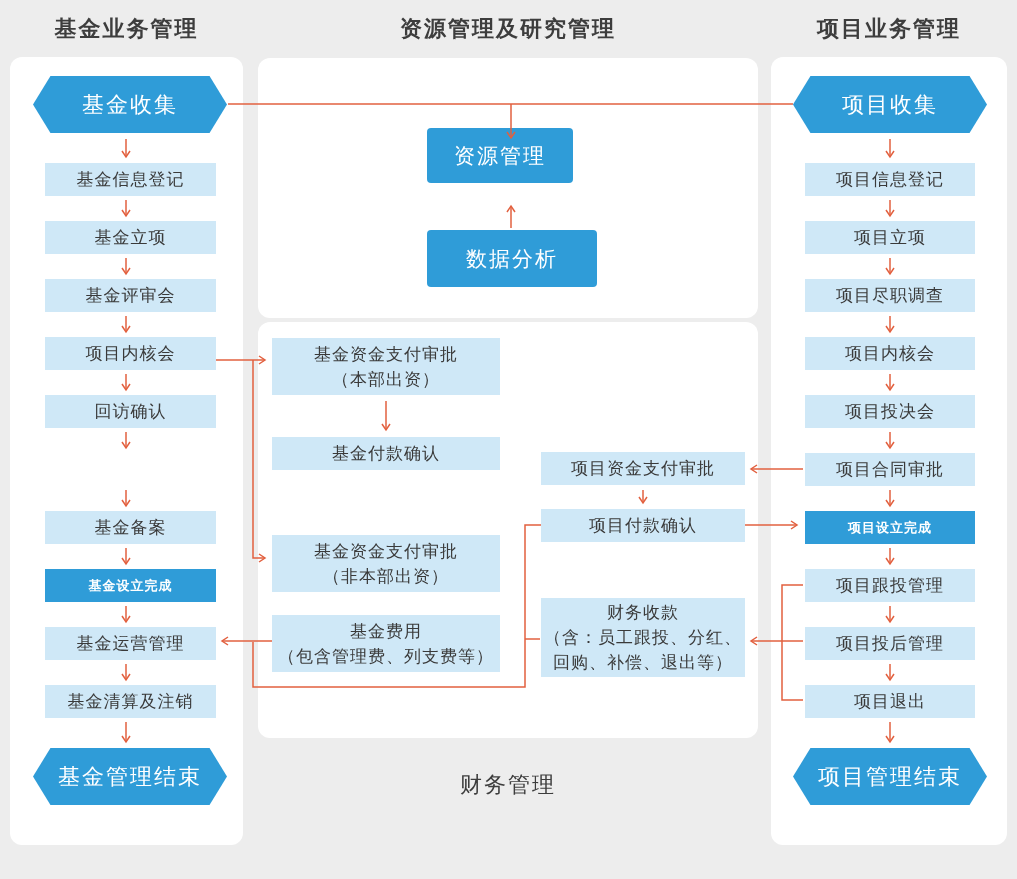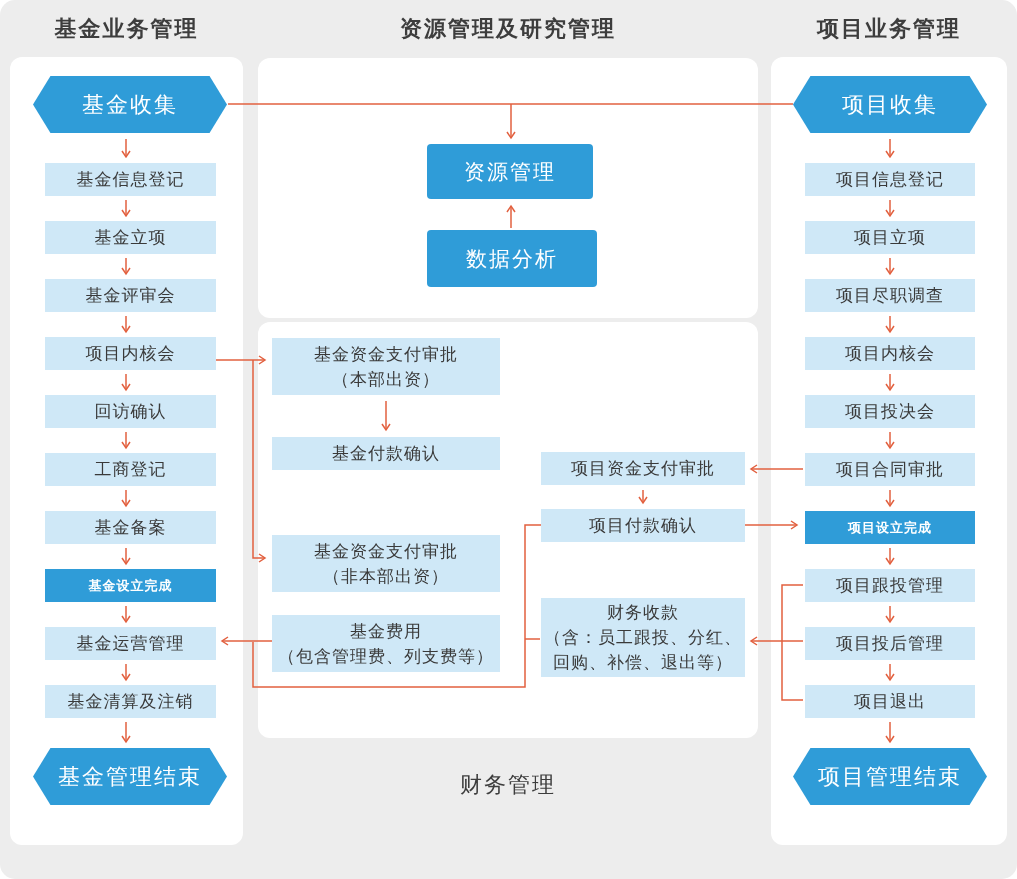--- a/index.html
+++ b/index.html
@@ -1,21 +1,21 @@
 <!DOCTYPE html>
 <html style="--bg: #ededed; --panel: #ffffff; --blue: #2f9cd8; --light: #cfe8f7; --arrow: #e2603f; --dark: #3a3a3a; --white: #ffffff;"><head>
 <meta charset="utf-8">
 <style>
   :root{
     --bg:#ededed; --panel:#ffffff; --blue:#2f9cd8; --light:#cfe8f7;
     --arrow:#e2603f; --dark:#3a3a3a; --white:#ffffff;
   }
   html,body{margin:0;padding:0;}
   body{font-family:"Liberation Sans","DejaVu Sans",sans-serif;background:#fff;}
-  #stage{position:relative;width:1017px;height:879px;background:var(--bg);overflow:hidden;border-radius:15px;}
+  #stage{position:relative;width:1017px;height:879px;background:var(--bg);overflow:hidden;}
   .panel{position:absolute;background:var(--panel);border-radius:12px;}
   .col-header{position:absolute;top:12px;height:34px;text-align:center;
     font-size:22px;font-weight:600;color:#3d3d3d;letter-spacing:2px;line-height:34px;}
   .bottom-header{position:absolute;text-align:center;font-size:22px;font-weight:400;
     color:#3d3d3d;letter-spacing:2px;}
   .node{position:absolute;display:flex;flex-direction:column;align-items:center;
     justify-content:center;text-align:center;box-sizing:border-box;}
   .light{background:var(--light);color:var(--dark);font-size:17px;font-weight:500;letter-spacing:1px;}
   .solid{background:var(--blue);color:var(--white);font-size:13px;font-weight:700;letter-spacing:1px;}
   .bigsolid{background:var(--blue);color:var(--white);font-size:21px;font-weight:500;letter-spacing:2px;border-radius:4px;}
@@ -40,41 +40,40 @@
   <div class="panel" style="left:258px;top:58px;width:500px;height:260px"></div>
   <div class="panel" style="left:258px;top:322px;width:500px;height:416px"></div>
   <div class="panel" style="left:771px;top:57px;width:236px;height:788px"></div>
 
   <div class="node hex" style="left:33px;top:76px;width:194px;height:57px">基金收集</div>
   <div class="node light" style="left:45px;top:163px;width:171px;height:33px">基金信息登记</div>
   <div class="node light" style="left:45px;top:221px;width:171px;height:33px">基金立项</div>
   <div class="node light" style="left:45px;top:279px;width:171px;height:33px">基金评审会</div>
   <div class="node light" style="left:45px;top:337px;width:171px;height:33px">项目内核会</div>
   <div class="node light" style="left:45px;top:395px;width:171px;height:33px">回访确认</div>
-  <div class="node light" style="left:45px;top:453px;width:171px;height:33px">工商登记</div>
   <div class="node light" style="left:45px;top:511px;width:171px;height:33px">基金备案</div>
   <div class="node solid" style="left:45px;top:569px;width:171px;height:33px">基金设立完成</div>
   <div class="node light" style="left:45px;top:627px;width:171px;height:33px">基金运营管理</div>
   <div class="node light" style="left:45px;top:685px;width:171px;height:33px">基金清算及注销</div>
   <div class="node hex" style="left:33px;top:748px;width:194px;height:57px">基金管理结束</div>
 
   <div class="node hex" style="left:793px;top:76px;width:194px;height:57px">项目收集</div>
   <div class="node light" style="left:805px;top:163px;width:170px;height:33px">项目信息登记</div>
   <div class="node light" style="left:805px;top:221px;width:170px;height:33px">项目立项</div>
   <div class="node light" style="left:805px;top:279px;width:170px;height:33px">项目尽职调查</div>
   <div class="node light" style="left:805px;top:337px;width:170px;height:33px">项目内核会</div>
   <div class="node light" style="left:805px;top:395px;width:170px;height:33px">项目投决会</div>
   <div class="node light" style="left:805px;top:453px;width:170px;height:33px">项目合同审批</div>
   <div class="node solid" style="left:805px;top:511px;width:170px;height:33px">项目设立完成</div>
   <div class="node light" style="left:805px;top:569px;width:170px;height:33px">项目跟投管理</div>
   <div class="node light" style="left:805px;top:627px;width:170px;height:33px">项目投后管理</div>
   <div class="node light" style="left:805px;top:685px;width:170px;height:33px">项目退出</div>
   <div class="node hex" style="left:793px;top:748px;width:194px;height:57px">项目管理结束</div>
 
-  <div class="node bigsolid" style="left:427px;top:144px;width:166px;height:55px">资源管理</div>
+  <div class="node bigsolid" style="left:427px;top:128px;width:146px;height:55px">资源管理</div>
   <div class="node bigsolid" style="left:427px;top:230px;width:170px;height:57px">数据分析</div>
 
   <div class="node light mline" style="left:272px;top:338px;width:228px;height:57px">
     <span>基金资金支付审批</span>
     <span>（本部出资）</span>
   </div>
   <div class="node light" style="left:272px;top:437px;width:228px;height:33px">基金付款确认</div>
   <div class="node light mline" style="left:272px;top:535px;width:228px;height:57px">
     <span>基金资金支付审批</span>
     <span>（非本部出资）</span>

